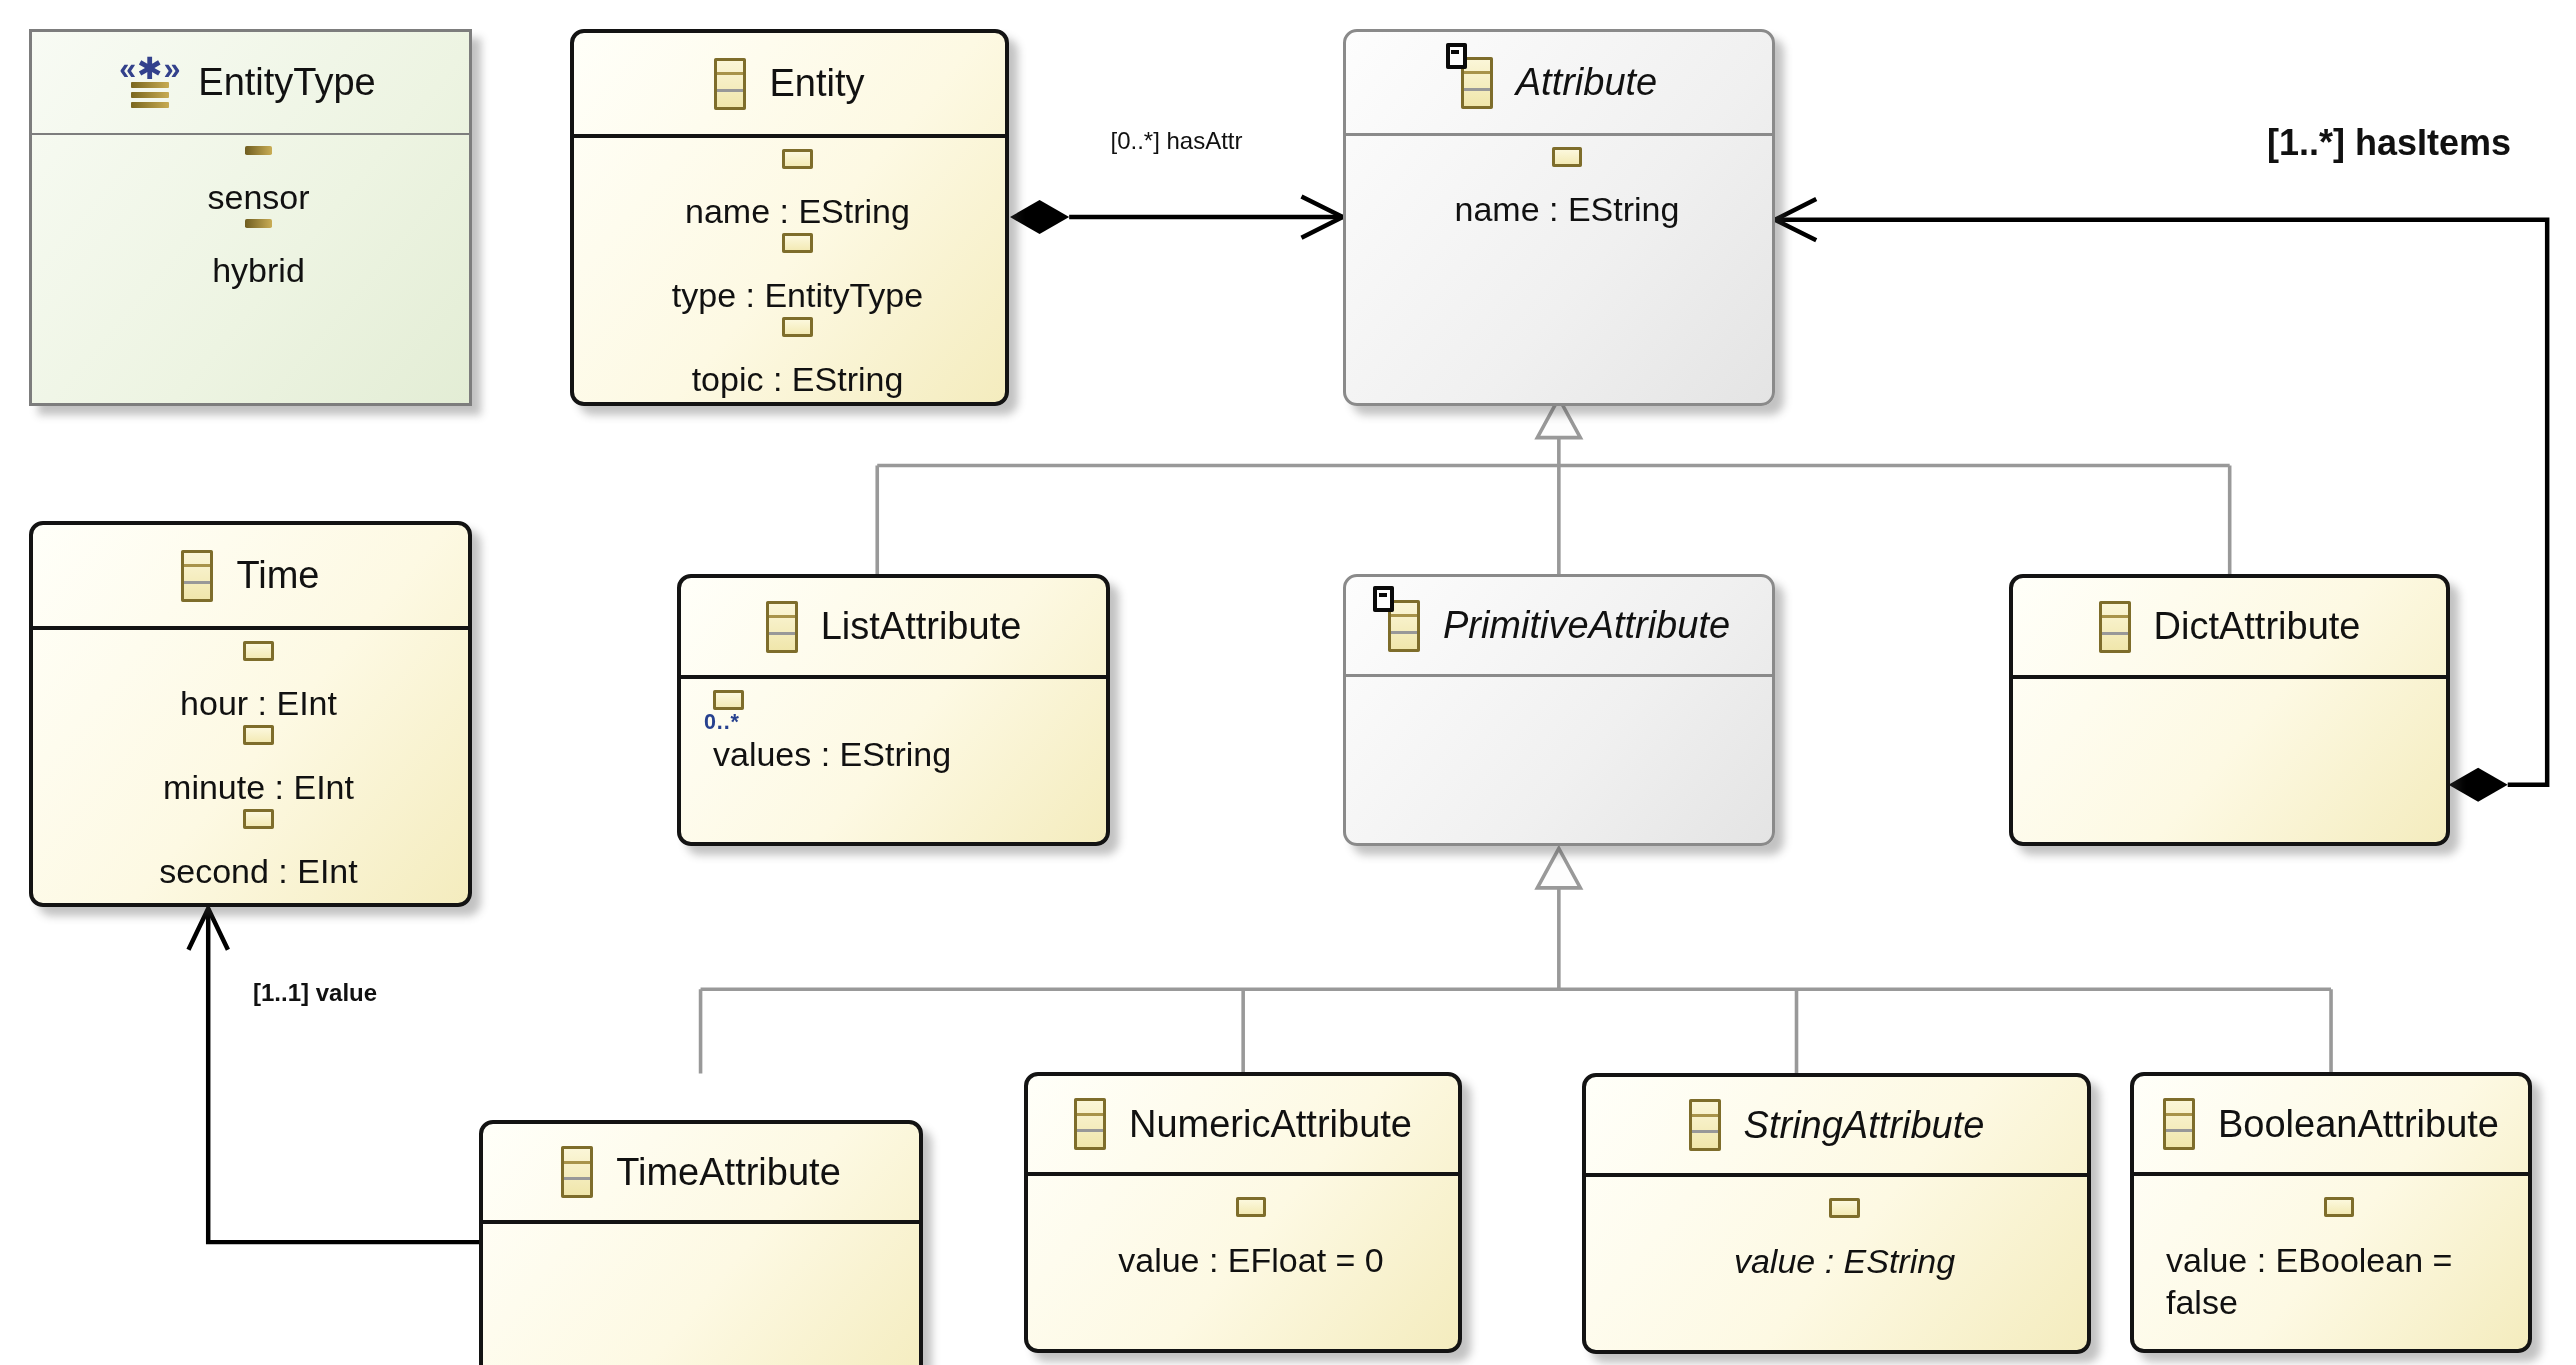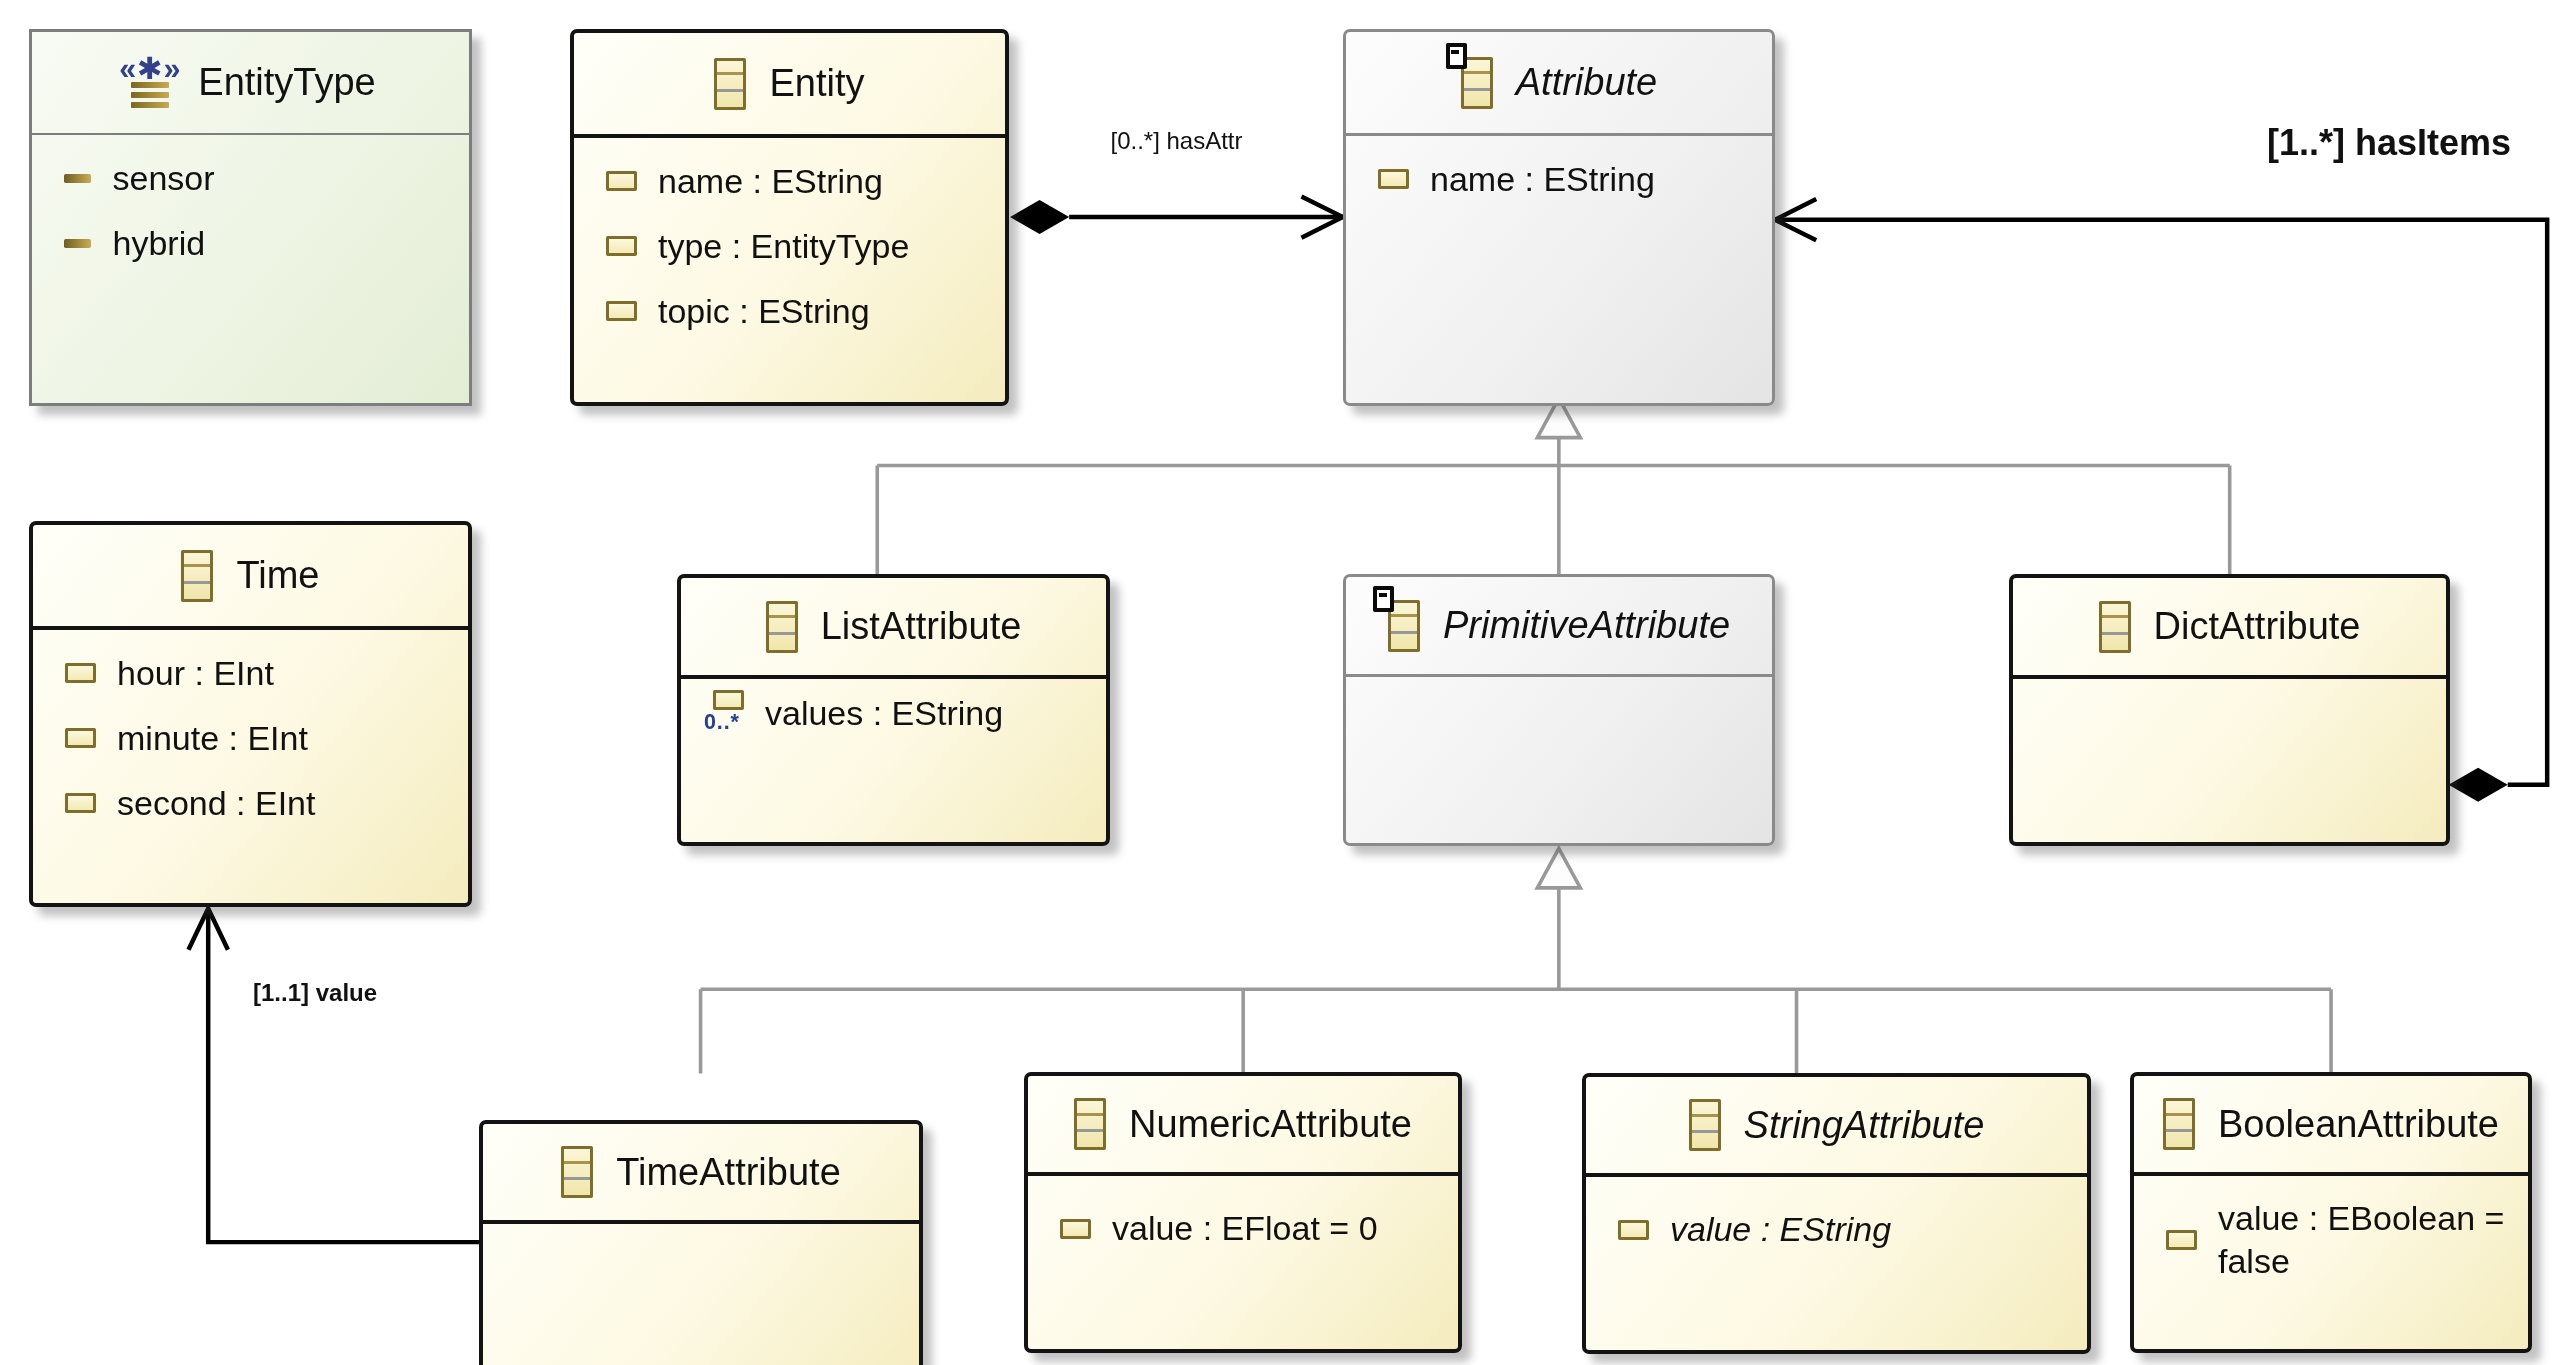--- a/index.html
+++ b/index.html
@@ -1,40 +1,40 @@
 <!DOCTYPE html>
 <html style="font-size:14.4px"><head>
 <meta charset="utf-8">
 <style>
   html,body{margin:0;padding:0;background:#ffffff;}
   #canvas{
     position:relative;width:2576px;height:1365px;background:#ffffff;overflow:hidden;
     font-family:"Liberation Sans","DejaVu Sans",sans-serif;color:#111;
   }
   
-  .box{position:absolute;box-sizing:border-box;border-radius:7px;
+  .box{position:absolute;box-sizing:border-box;border-radius:14px;
        box-shadow:9px 9px 8px rgba(70,70,70,0.33);}
   .box.yellow{background:linear-gradient(130deg,#fffff9 0%,#fdf9e3 55%,#f4ecbe 100%);
               border:4.5px solid #131313;}
   .box.abstract{background:linear-gradient(130deg,#fdfdfd 0%,#f0f0f0 60%,#e4e4e4 100%);
               border:3.6px solid #8a8a8a;}
   .box.enum{background:linear-gradient(130deg,#f8fbf4 0%,#edf4e2 60%,#e3edd5 100%);
               border:3.6px solid #7d7d7d;border-radius:0;}
   .header{display:flex;align-items:center;justify-content:center;gap:23px;height:101px;}
   .h2 .header{height:97px;}
   .h3 .header{height:96px;}
   .box.yellow .header{border-bottom:4.5px solid #131313;}
   .box.abstract .header{border-bottom:3.6px solid #8a8a8a;}
   .box.enum .header{border-bottom:2.7px solid #7d7d7d;}
   .title{font-size:38px;white-space:nowrap;}
   .box.abstract .title{font-style:italic;}
   .body{padding:10.8px 16px 0 32px;}
   .h2 .body{padding-top:5.4px;}
   .h3 .body{padding-top:21px;}
-  .row{display:flex;align-items:center;gap:21.5px;min-height:65px;}
+  .row{display:flex;align-items:center;gap:21.5px;min-height:65px;flex-direction:column;}
   .h2 .row{min-height:57px;}
   .h3 .row{min-height:63px;}
   .attr-label{font-size:34px;line-height:1.25;}
   
   .icon-wrap{position:relative;flex:none;}
   .cicon{display:block;width:32px;height:52px;border:3.6px solid #7e6d2b;box-sizing:border-box;
          background:linear-gradient(180deg,#fbf6d8,#f0e6ab);position:relative;border-radius:1.8px;}
   .cicon i{position:absolute;left:0;right:0;height:0;border-top:3.6px solid #a8934a;}
   .cicon i.s1{top:11.7px;}
   .cicon i.s2{top:28px;border-top:3.6px solid #989898;}

